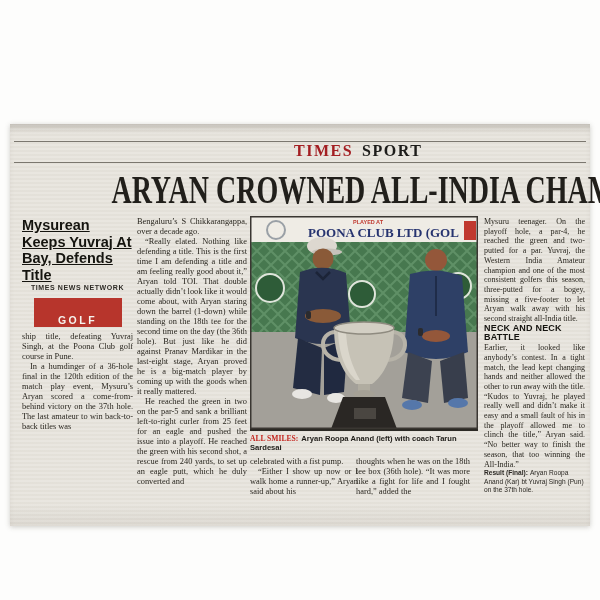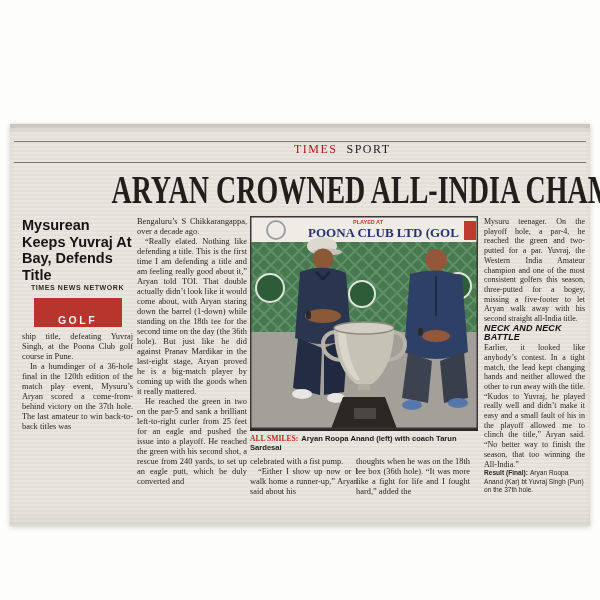--- a/index.html
+++ b/index.html
@@ -5,50 +5,50 @@
   html,body{margin:0;padding:0;background:#ffffff;}
   .canvas{position:relative;width:600px;height:600px;margin:0 auto;background:#fdfdfc;overflow:hidden;
           font-family:"Liberation Serif",serif;color:#26231f;}
   .clipping{position:absolute;left:10px;top:124px;width:580px;height:402px;
             background:
               repeating-linear-gradient(0deg, rgba(255,255,255,.05) 0 2px, rgba(90,80,60,.03) 2px 4px),
               linear-gradient(180deg,#dcd9d2 0,#e8e5de 10px,#e8e5de 380px,#ddd9d2 100%);
             box-shadow:0 1px 5px rgba(60,55,45,.25), inset 0 6px 10px -6px rgba(110,105,95,.45);}
   .rule{position:absolute;left:14px;width:572px;border-top:1px solid #7b776f;height:0;}
   .masthead{position:absolute;left:294px;top:142px;font-family:"Liberation Serif",serif;
-            font-weight:normal;font-size:12px;letter-spacing:1.5px;white-space:nowrap;}
+            font-weight:bold;font-size:16px;letter-spacing:1.5px;white-space:nowrap;}
   .masthead .brand{color:#a31e22;margin-right:9px;}
   .masthead .section{color:#1d1c1a;}
   .headline{position:absolute;left:0;top:166px;width:600px;text-align:center;white-space:nowrap;margin:0;}
   .headline span{display:inline-block;transform:scaleX(.70);transform-origin:center;
                  font-family:"Liberation Serif",serif;font-weight:bold;font-size:40px;color:#211f1b;
                  letter-spacing:0px;}
   .col{position:absolute;text-align:justify;font-size:8.4px;line-height:10px;color:#29261f;}
   .col p{margin:0;}
   .col p.indent{text-indent:8px;}
   .col1{left:22px;top:217px;width:111px;}
   .col2{left:137px;top:217px;width:110px;}
   .colA{left:250px;top:457px;width:108px;}
   .colB{left:356px;top:457px;width:114px;}
   .colR{left:484px;top:217px;width:101px;font-size:8px;line-height:9.7px;}
   .deck{font-family:"Liberation Sans",sans-serif;font-weight:bold;font-size:14.5px;line-height:16.5px;
-        color:#15140f;text-align:left;margin:0 0 6px 0;}
+        color:#15140f;text-align:left;margin:0 0 6px 0;text-decoration:underline;}
   .byline{font-family:"Liberation Sans",sans-serif;font-weight:bold;font-size:7px;letter-spacing:.6px;
           text-align:center;color:#2e2b26;margin:0 0 6px 0;}
   .lead{font-weight:bold;margin-right:3px;}
   .golf-badge{display:block;width:88px;margin:5px auto 5px auto;background:#b7352c;color:#f6f3ee;
         font-family:"Liberation Sans",sans-serif;font-weight:bold;font-size:10.5px;letter-spacing:2.5px;
         text-align:center;padding:17px 0 2px 0;}
   .photo{position:absolute;left:250px;top:216px;width:228px;height:213px;}
   .caption{position:absolute;left:250px;top:429px;width:228px;border-top:2px solid #2c2a25;
            padding-top:3px;font-family:"Liberation Sans",sans-serif;font-weight:bold;font-size:7.6px;
            line-height:9px;color:#1e1c18;text-align:left;}
   .caption .cap-label{color:#c3261f;margin-right:3px;font-family:Liberation Serif, serif;}
   .neck-head{font-family:"Liberation Sans",sans-serif;font-weight:bold;font-size:9px;letter-spacing:.2px;
-             color:#14130f;text-align:left;margin:5px 0 2px 0;font-style:italic;}
+             color:#14130f;text-align:left;margin:5px 0 2px 0;}
   .result{margin-top:4px;font-family:"Liberation Sans",sans-serif;font-size:6.6px;line-height:8.4px;
           color:#2b2823;text-align:left;}
   .result .res-label{font-weight:bold;margin-right:2px;}
 </style>
 </head>
 <body>
 
 <div class="canvas">
   <div class="clipping"></div>
 

